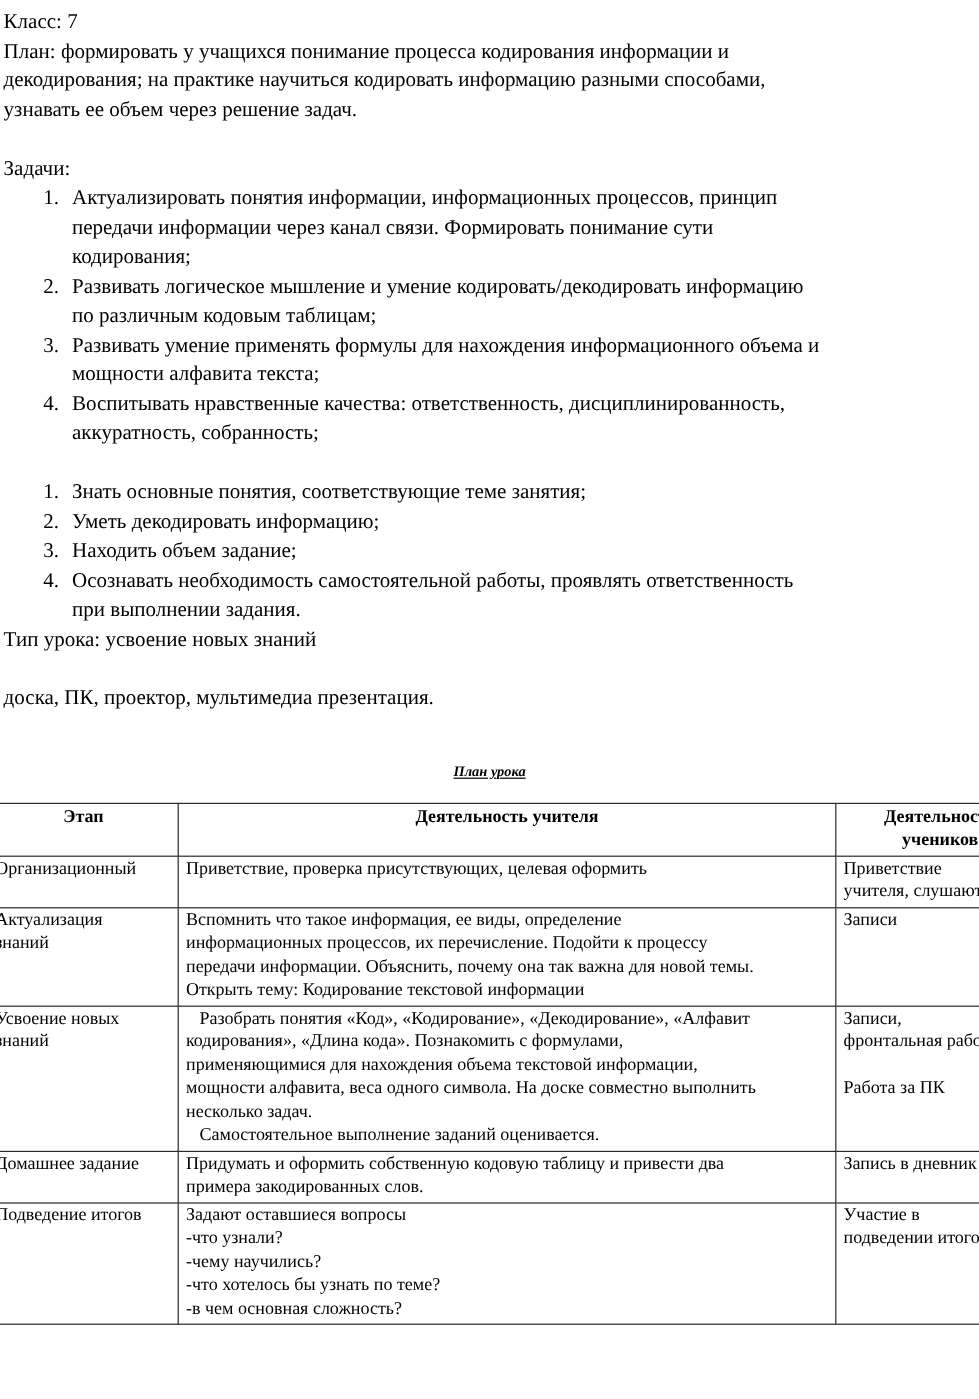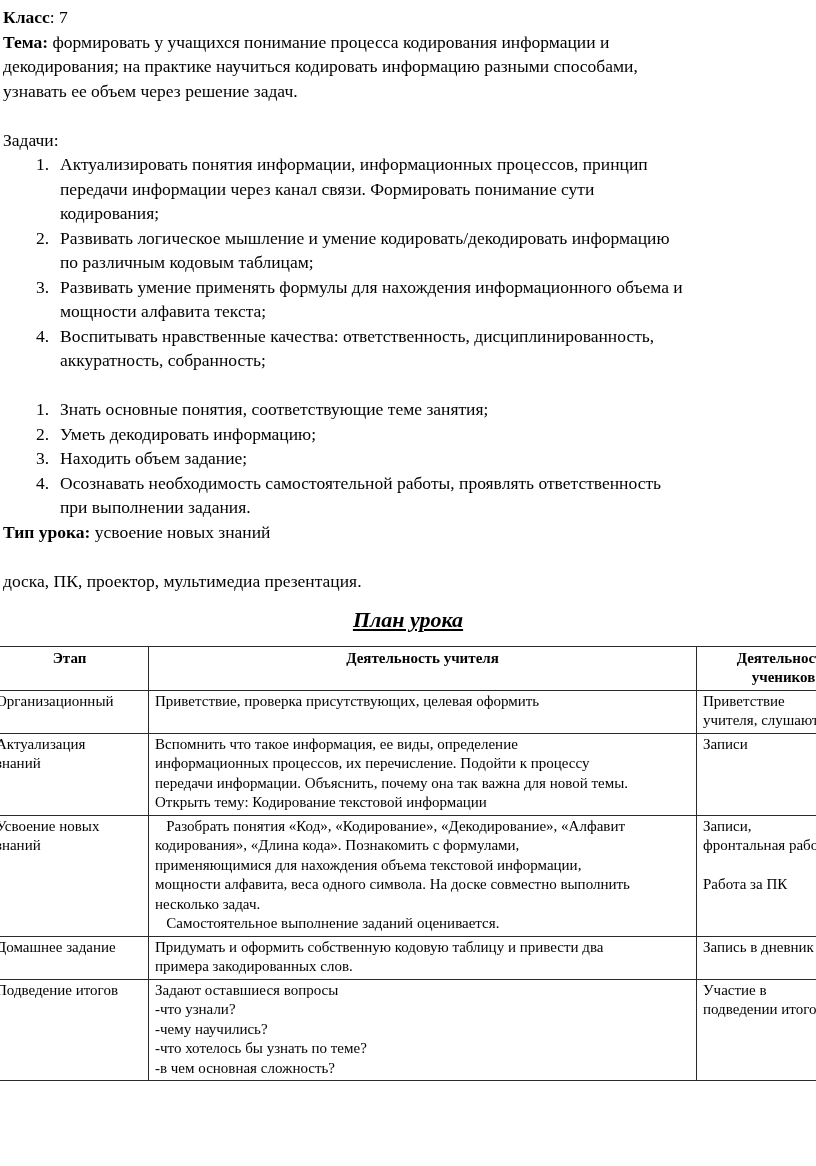--- a/index.html
+++ b/index.html
@@ -12,28 +12,28 @@
     overflow: hidden;
     font-family: "Liberation Serif", "DejaVu Serif", serif;
     margin: 0 auto;
   }
   .top {
     padding: 5px 0 0 3px;
     font-size: 17.5px;
     line-height: 24.5px;
   }
   .pre { white-space: pre-line; }
-  b, .bold { font-weight: bold; }
+  b, .bold { font-weight: normal; }
   .spacer { height: 24.5px; }
   .li { position: relative; padding-left: 57px; }
   .li .num { position: absolute; left: 33px; top: 0; }
   .plan-title-wrap {
-    margin-top: 15px;
+    margin-top: 38px;
     text-align: center;
-    font-size: 22px;
+    font-size: 12px;
     line-height: 24.5px;
   }
   .plan-title-wrap .plan-title {
     font-weight: bold;
     font-style: italic;
     text-decoration: underline;
   }
   table.plan {
     margin-top: 13px;
     margin-left: -10px;
@@ -57,21 +57,21 @@
 </style>
 </head>
 <body>
 
 <div class="page">
   <div class="top">
 
     <div><b>Класс</b><span>: 7</span></div>
 
 
-    <div><b>Тема:</b><span class="pre">&nbsp;формировать у учащихся понимание процесса кодирования информации и
+    <div><b>План:</b><span class="pre">&nbsp;формировать у учащихся понимание процесса кодирования информации и
 декодирования; на практике научиться кодировать информацию разными способами,
 узнавать ее объем через решение задач.</span></div>
 
     <div class="spacer"></div>
 
     <div>Задачи:</div>
     <div>
         <div class="li"><span class="num">1.</span><span class="pre">Актуализировать понятия информации, информационных процессов, принцип
 передачи информации через канал связи. Формировать понимание сути
 кодирования;</span></div>

